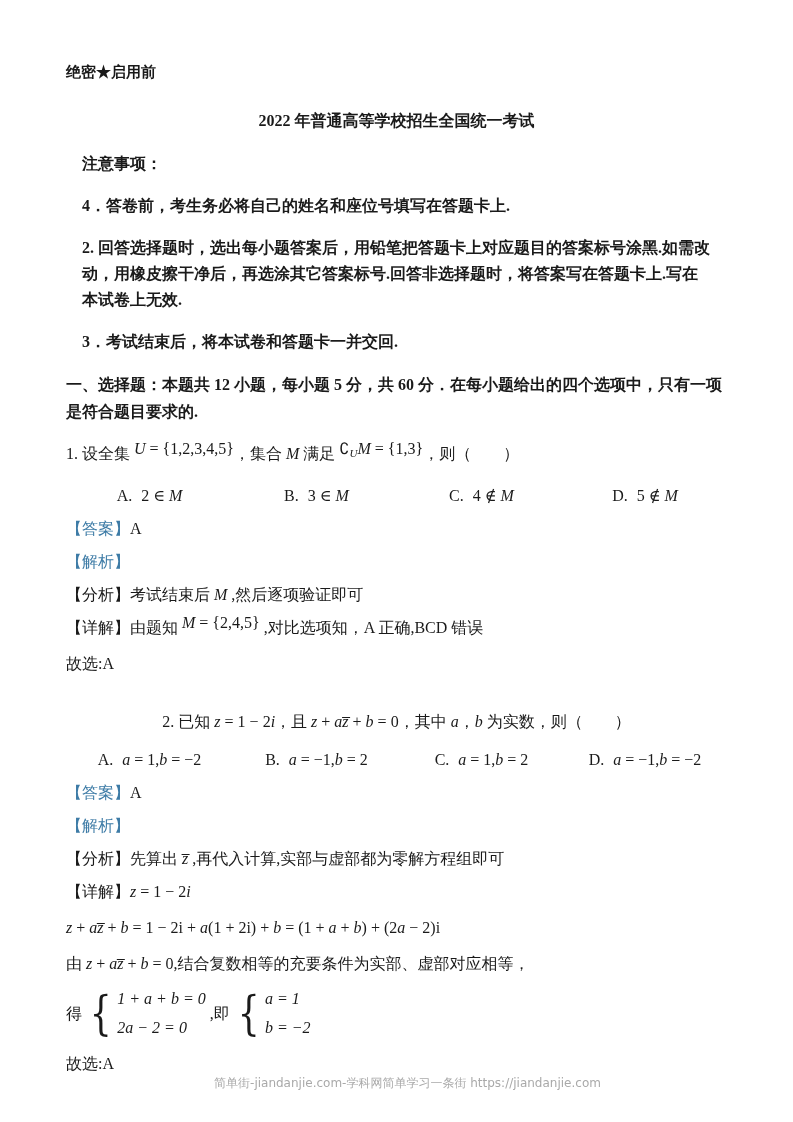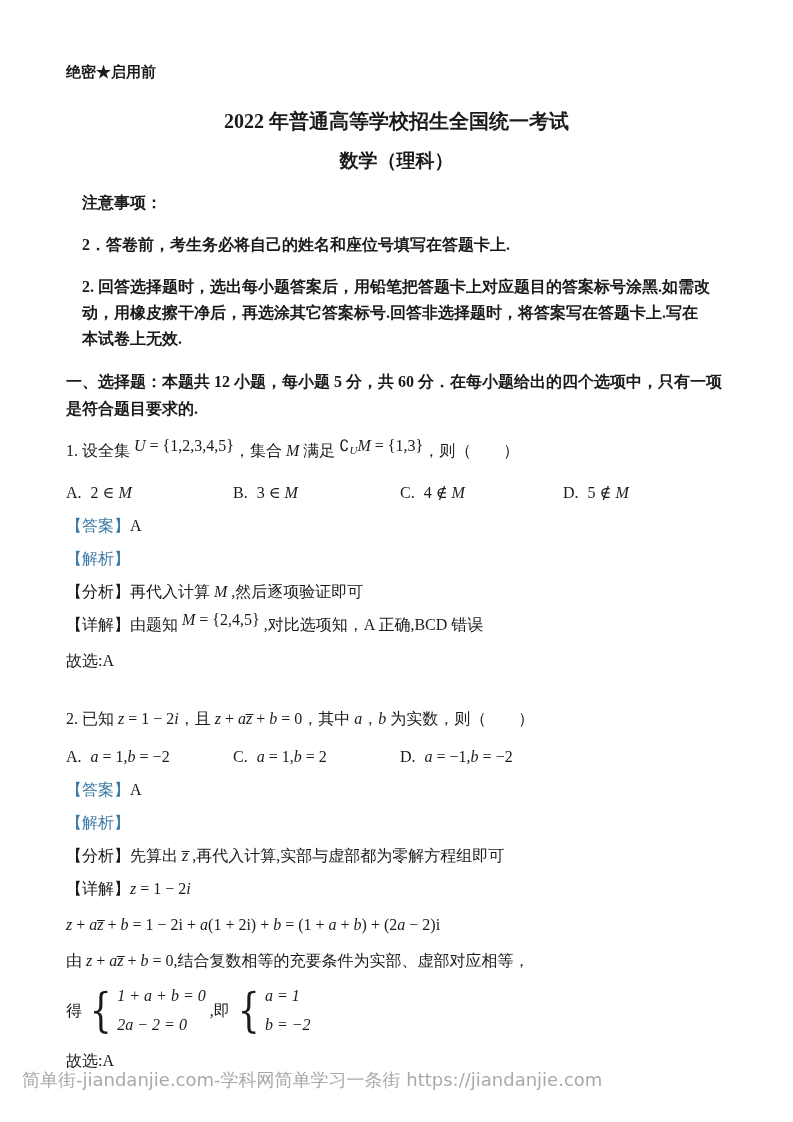--- a/index.html
+++ b/index.html
@@ -10,91 +10,92 @@
   html,body{margin:0;padding:0;}
   body{
     width:793px;height:1122px;position:relative;overflow:hidden;
     background:#ffffff;color:var(--ink);
     font-family:"Liberation Serif","DejaVu Serif",serif;
     font-size:16px;
   }
   .page{position:absolute;inset:0;padding:62px 66px 0;box-sizing:border-box;border-radius:10px;}
 
   .secret{font-weight:700;font-size:15px;line-height:20px;}
-  h1.title{font-size:20px;font-weight:700;text-align:center;margin:25px 0 0;line-height:28px;}
+  h1.title{font-size:16px;font-weight:700;text-align:center;margin:25px 0 0;line-height:28px;}
   h2.subtitle{font-size:19px;font-weight:700;text-align:center;margin:13px 0 0;line-height:26px;}
 
   .notice{margin-top:12px;}
   .notice p{margin:16px;font-weight:700;line-height:26px;}
   .notice p + p{margin-top:1px;}
   .section-header{font-weight:700;line-height:27px;margin:1px 0 0;}
 
   .para{margin:8px 0 0;line-height:25px;}
   .stem{margin:16px 0 0;line-height:26px;}
-  .options{display:grid;grid-template-columns:167px 167px 163px auto;margin:12px 0 0;line-height:25px;}
+  .options{display:grid;grid-template-columns:167px 167px 163px auto;margin:12px 0 0;line-height:25px;text-align:center;}
   .opt-label{margin-right:9px;}
   .mt-lg{margin-top:11px;}
-  .gap-question{margin-top:33px;}
+  .gap-question{margin-top:33px;text-align:center;}
 
   .tag{color:var(--tag-blue);}
 
   .m{font-family:"Liberation Serif","DejaVu Serif",serif;font-style:italic;}
   .mu{font-family:"Liberation Serif","DejaVu Serif",serif;font-style:normal;}
   .sub{font-size:11px;vertical-align:-3px;font-style:italic;}
   .raise{position:relative;top:-5px;}
 
   .sys-row{display:flex;align-items:center;margin-top:10px;line-height:25px;}
   .bgroup{display:inline-flex;align-items:center;margin:0 4px;}
   .brace{font-family:"DejaVu Serif",serif;font-size:46px;font-weight:400;line-height:1;transform:scaleX(.75);display:inline-block;margin-right:2px;}
   .syslines{display:inline-flex;flex-direction:column;gap:4px;}
 
   .footer{
-    position:absolute;left:0;right:0;bottom:30px;
-    color:var(--footer-gray);font-size:18px;
+    position:absolute;left:0;right:0;bottom:30px;text-align:center;
+    color:var(--footer-gray);font-size:12px;
     font-family:"DejaVu Sans","Liberation Sans",sans-serif;
     padding-left:22px;
   }
 </style>
 </head>
 <body>
 
 <div class="page">
 
   <div class="secret">绝密★启用前</div>
 
   <h1 class="title">2022 年普通高等学校招生全国统一考试</h1>
-  <h2 class="subtitle">数学（理科）</h2>
 
   <div class="notice">
     <p>注意事项：</p>
-    <p>2．答卷前，考生务必将自己的姓名和座位号填写在答题卡上.</p>
+    <p>4．答卷前，考生务必将自己的姓名和座位号填写在答题卡上.</p>
     <p>2. 回答选择题时，选出每小题答案后，用铅笔把答题卡上对应题目的答案标号涂黑.如需改动，用橡皮擦干净后，再选涂其它答案标号.回答非选择题时，将答案写在答题卡上.写在本试卷上无效.</p>
+    <p>3．考试结束后，将本试卷和答题卡一并交回.</p>
   </div>
 
   <p class="section-header">一、选择题：本题共 12 小题，每小题 5 分，共 60 分．在每小题给出的四个选项中，只有一项是符合题目要求的.</p>
 
   <p class="stem"><span>1. 设全集 </span><span class="m raise">U</span><span class="mu raise"> = {1,2,3,4,5}</span><span>，集合 </span><span class="m">M</span><span> 满足 </span><span class="mu raise">∁</span><span class="sub raise">U</span><span class="m raise">M</span><span class="mu raise"> = {1,3}</span><span>，则（　　）</span></p>
 
   <div class="options">
     <div><span class="opt-label">A.</span><span><span class="mu">2 ∈ </span><span class="m">M</span></span></div>
     <div><span class="opt-label">B.</span><span><span class="mu">3 ∈ </span><span class="m">M</span></span></div>
     <div><span class="opt-label">C.</span><span><span class="mu">4 ∉ </span><span class="m">M</span></span></div>
     <div><span class="opt-label">D.</span><span><span class="mu">5 ∉ </span><span class="m">M</span></span></div>
   </div>
 
   <p class="para"><span class="tag">【答案】</span><span>A</span></p>
   <p class="para"><span class="tag">【解析】</span></p>
-  <p class="para"><span>【分析】再代入计算 </span><span class="m">M</span><span> ,然后逐项验证即可</span></p>
+  <p class="para"><span>【分析】考试结束后 </span><span class="m">M</span><span> ,然后逐项验证即可</span></p>
   <p class="para"><span>【详解】由题知 </span><span class="m raise">M</span><span class="mu raise"> = {2,4,5}</span><span> ,对比选项知，A 正确,BCD 错误</span></p>
   <p class="para mt-lg">故选:A</p>
 
   <p class="stem gap-question"><span>2. 已知 </span><span class="m">z</span><span class="mu"> = 1 − 2</span><span class="m">i</span><span>，且 </span><span class="m">z</span><span class="mu"> + </span><span class="m">az̅</span><span class="mu"> + </span><span class="m">b</span><span class="mu"> = 0</span><span>，其中 </span><span class="m">a</span><span>，</span><span class="m">b</span><span> 为实数，则（　　）</span></p>
 
   <div class="options">
     <div><span class="opt-label">A.</span><span><span class="m">a</span><span class="mu"> = 1,</span><span class="m">b</span><span class="mu"> = −2</span></span></div>
+    <div><span class="opt-label">B.</span><span><span class="m">a</span><span class="mu"> = −1,</span><span class="m">b</span><span class="mu"> = 2</span></span></div>
     <div><span class="opt-label">C.</span><span><span class="m">a</span><span class="mu"> = 1,</span><span class="m">b</span><span class="mu"> = 2</span></span></div>
     <div><span class="opt-label">D.</span><span><span class="m">a</span><span class="mu"> = −1,</span><span class="m">b</span><span class="mu"> = −2</span></span></div>
   </div>
 
   <p class="para"><span class="tag">【答案】</span><span>A</span></p>
   <p class="para"><span class="tag">【解析】</span></p>
   <p class="para"><span>【分析】先算出 </span><span class="m">z̅</span><span> ,再代入计算,实部与虚部都为零解方程组即可</span></p>
   <p class="para"><span>【详解】</span><span class="m">z</span><span class="mu"> = 1 − 2</span><span class="m">i</span></p>
   <p class="para mt-lg"><span class="m">z</span><span class="mu"> + </span><span class="m">az̅</span><span class="mu"> + </span><span class="m">b</span><span class="mu"> = 1 − 2i + </span><span class="m">a</span><span class="mu">(1 + 2i) + </span><span class="m">b</span><span class="mu"> = (1 + </span><span class="m">a</span><span class="mu"> + </span><span class="m">b</span><span class="mu">) + (2</span><span class="m">a</span><span class="mu"> − 2)i</span></p>
   <p class="para mt-lg"><span>由 </span><span class="m">z</span><span class="mu"> + </span><span class="m">az̅</span><span class="mu"> + </span><span class="m">b</span><span class="mu"> = 0</span><span>,结合复数相等的充要条件为实部、虚部对应相等，</span></p>

